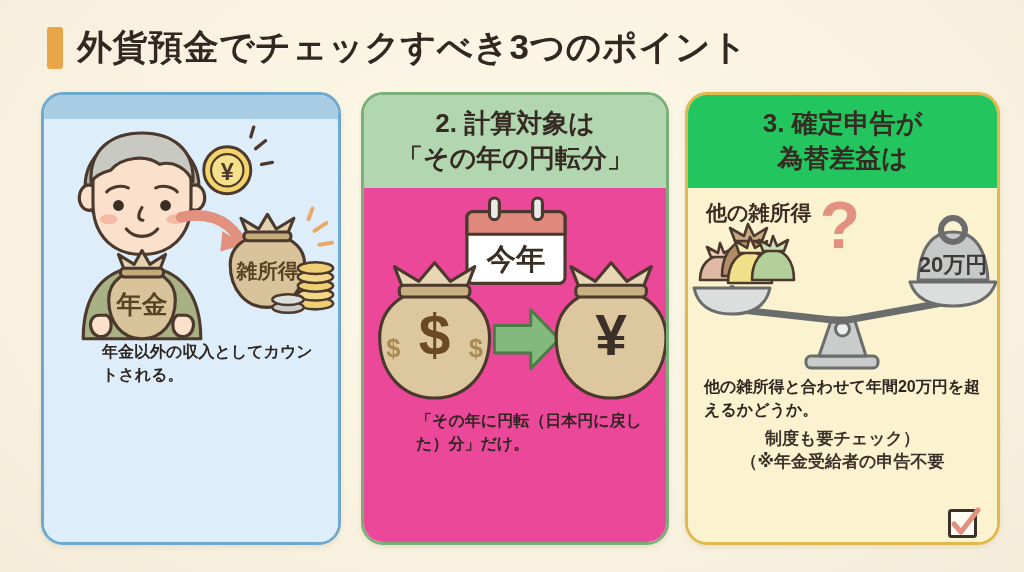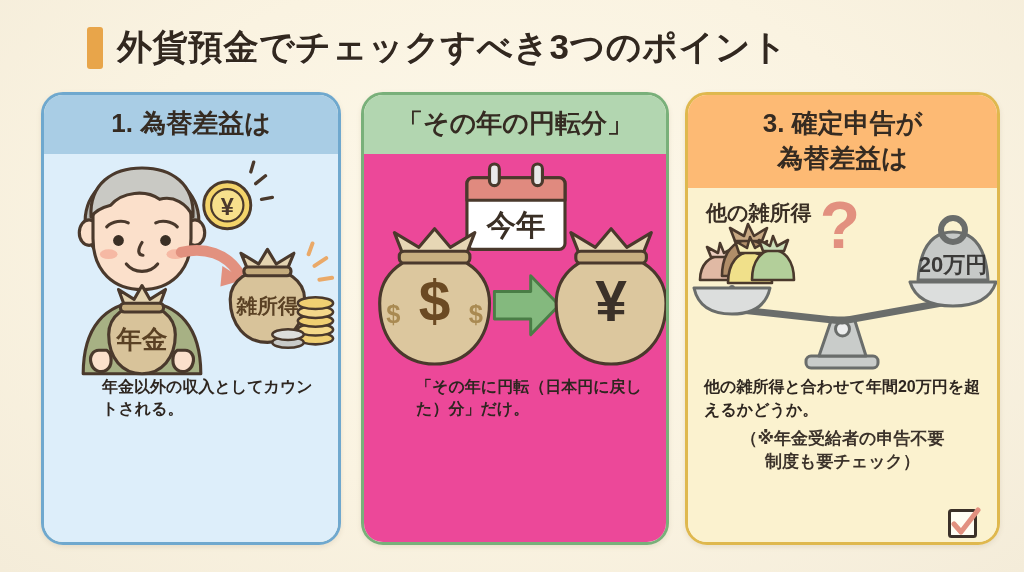--- a/index.html
+++ b/index.html
@@ -30,21 +30,20 @@
   }
 
   
   .title-row {
     position: absolute;
     left: 47px;
     top: 24px;
     display: flex;
     align-items: center;
     gap: 14px;
-    margin-left: 40px;
   }
   .title-accent {
     width: 16px;
     height: 42px;
     background: #e8a54a;
     border-radius: 3px;
     flex: none;
   }
   .title-text {
     font-size: 35px;
@@ -71,21 +70,21 @@
   #card-2 { left: 361px; width: 308px; border-color: #79b07a; }
   #card-3 { left: 685px; width: 315px; border-color: #dfb84e; }
 
   .card-head {
     padding: 11px 10px 13px;
     text-align: center;
     flex: none;
   }
   #card-1 .card-head { background: #a9cde5; }
   #card-2 .card-head { background: #b2d6b0; }
-  #card-3 .card-head { background: #fdba74; }
+  #card-3 .card-head { background: #22c55e; }
 
   .card-head-line {
     font-size: 26px;
     font-weight: 700;
     color: #352b22;
     line-height: 1.33;
     white-space: nowrap;
   }
 
   .card-body {
@@ -147,21 +146,20 @@
 
 <div class="page">
 
   <div class="title-row">
     <div class="title-accent"></div>
     <div class="title-text">外貨預金でチェックすべき3つのポイント</div>
   </div>
 
   <div class="card" id="card-1">
     <div class="card-head">
-      <div class="card-head-line">1. 為替差益は</div>
     </div>
     <div class="card-body">
       <div class="illo">
         <div class="svg-wrap">
           <svg viewBox="0 0 300 222" xmlns="http://www.w3.org/2000/svg">
             <g stroke="#4a392c" stroke-width="3.2" stroke-linecap="round" stroke-linejoin="round">
 
               <path d="M40 222 C40 175 62 150 100 148 C138 150 160 175 160 222 Z" fill="#a7b184"></path>
 
               <ellipse cx="100" cy="66" rx="58" ry="52" fill="#b8b8b2"></ellipse>
@@ -229,20 +227,21 @@
             <text x="228" y="160" text-anchor="middle" font-family="'Liberation Sans',sans-serif" font-size="21" font-weight="700" fill="#5a4124">雑所得</text>
           </svg>
         </div>
       </div>
       <div class="card-text">年金以外の収入としてカウントされる。</div>
     </div>
   </div>
 
   <div class="card" id="card-2">
     <div class="card-head">
+      <div class="card-head-line">2. 計算対象は</div>
       <div class="card-head-line">「その年の円転分」</div>
     </div>
     <div class="card-body">
       <div class="illo">
         <div class="svg-wrap">
           <svg viewBox="0 0 308 222" xmlns="http://www.w3.org/2000/svg">
 
             <g stroke="#4a392c" stroke-width="3.2" stroke-linejoin="round" stroke-linecap="round">
               <rect x="105" y="22" width="100" height="73" rx="6" fill="#ffffff"></rect>
               <path d="M105 28 a6 6 0 0 1 6-6 h88 a6 6 0 0 1 6 6 v17 h-100 z" fill="#e08a7f"></path>
@@ -319,22 +318,22 @@
             <g stroke="#6a6d6b" stroke-width="3" stroke-linejoin="round" stroke-linecap="round">
               <path d="M230 92 C232 60 244 44 265 44 C286 44 298 60 300 92 Z" fill="#c6c9c7"></path>
               <circle cx="265" cy="42" r="12" fill="none" stroke-width="6"></circle>
             </g>
             <text x="265" y="84" text-anchor="middle" font-family="'Liberation Sans',sans-serif" font-size="22" font-weight="700" fill="#3b3a38">20万円</text>
           </svg>
         </div>
       </div>
       <div class="card-text">他の雑所得と合わせて年間20万円を超えるかどうか。</div>
       <div class="card-note">
+        <div>制度も要チェック）</div>
         <div>（※年金受給者の申告不要</div>
-        <div>制度も要チェック）</div>
       </div>
       <div class="check-box">
         <svg viewBox="0 0 34 34" xmlns="http://www.w3.org/2000/svg">
           <rect x="2.5" y="4.5" width="26" height="26" rx="2" fill="#fffdf3" stroke="#3b3129" stroke-width="3"></rect>
           <path d="M7 18 L14 26 L31 4" fill="none" stroke="#e2907f" stroke-width="5" stroke-linecap="round" stroke-linejoin="round"></path>
         </svg>
       </div>
     </div>
   </div>
 

